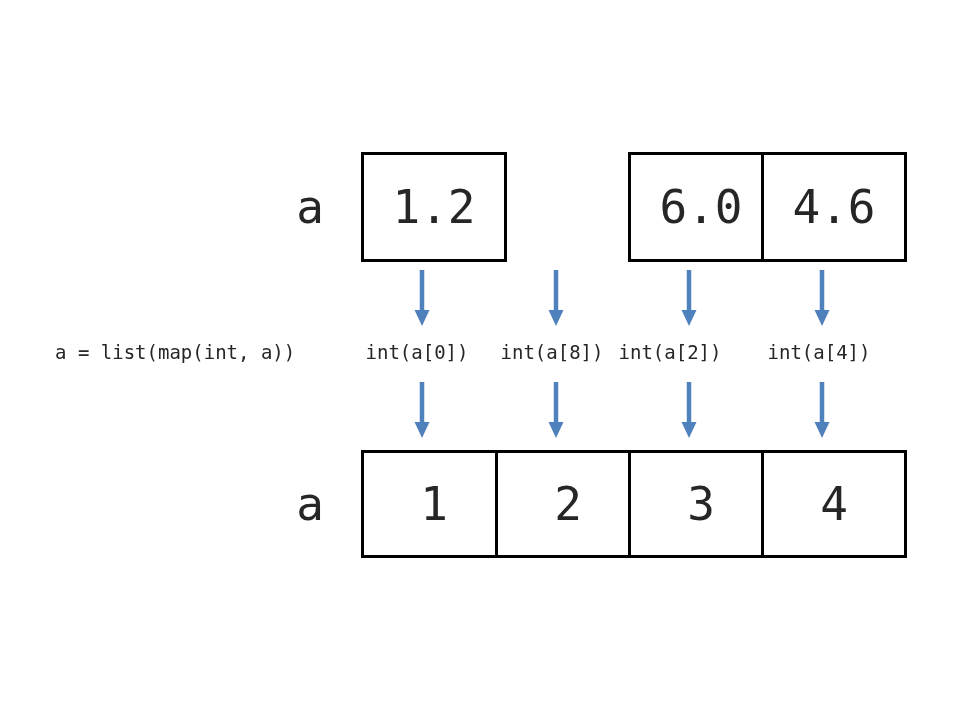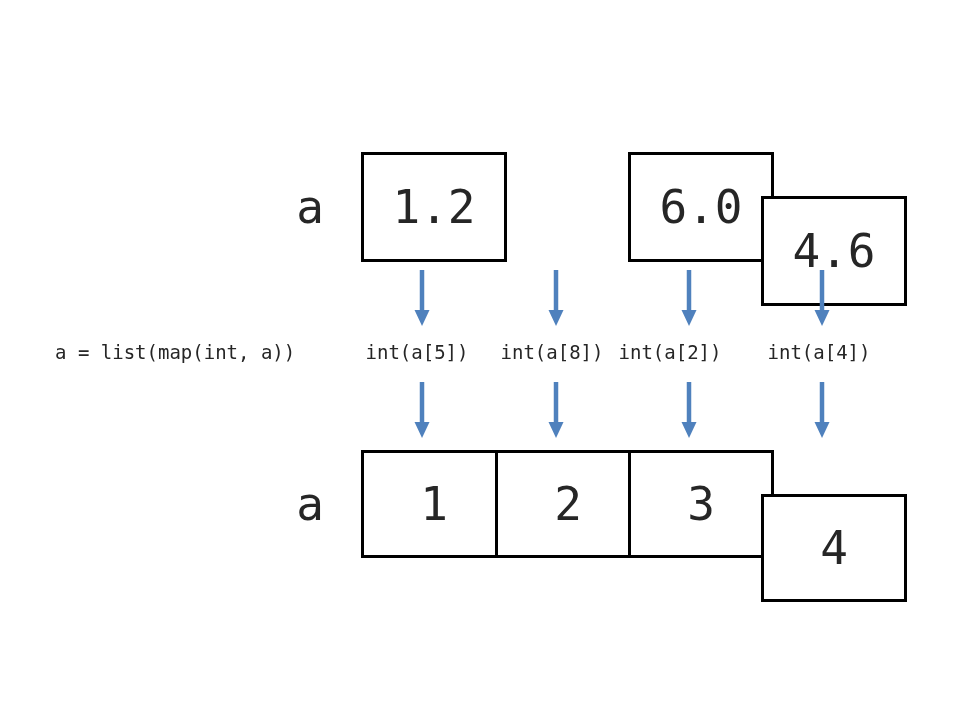--- a/index.html
+++ b/index.html
@@ -41,21 +41,21 @@
     align-items: center;
     justify-content: center;
     font-size: 46px;
     line-height: 1;
   }
   .box.top { top: 152px; height: 110px; }
   .box.bottom { top: 450px; height: 108px; }
   .box.c1 { left: 361px; }
   .box.c2 { left: 495px; }
   .box.c3 { left: 628px; }
-  .box.c4 { left: 761px; margin-top: 44px; }
+  .box.c4 { left: 761px; }
   .arrow {
     position: absolute;
     width: 22px;
     height: 57px;
   }
   .arrow.set1 { top: 269px; }
   .arrow.set2 { top: 381px; }
   .arrow.a1 { left: 411px; }
   .arrow.a2 { left: 545px; }
   .arrow.a3 { left: 678px; }
@@ -106,21 +106,21 @@
       </svg>
   </div>
   <div class="arrow set1 a4">
     <svg width="22" height="57" viewBox="0 0 22 57">
         <line class="shaft" x1="11" y1="1" x2="11" y2="43" stroke-width="4.5"></line>
         <polygon class="head" points="3.5,41 18.5,41 11,57"></polygon>
       </svg>
   </div>
 
   <div class="code-line code-assign">a = list(map(int, a))</div>
-  <div class="code-line op-label op1">int(a[5])</div>
+  <div class="code-line op-label op1">int(a[0])</div>
   <div class="code-line op-label op2">int(a[8])</div>
   <div class="code-line op-label op3">int(a[2])</div>
   <div class="code-line op-label op4">int(a[4])</div>
 
   <div class="arrow set2 a1">
     <svg width="22" height="57" viewBox="0 0 22 57">
         <line class="shaft" x1="11" y1="1" x2="11" y2="43" stroke-width="4.5"></line>
         <polygon class="head" points="3.5,41 18.5,41 11,57"></polygon>
       </svg>
   </div>

